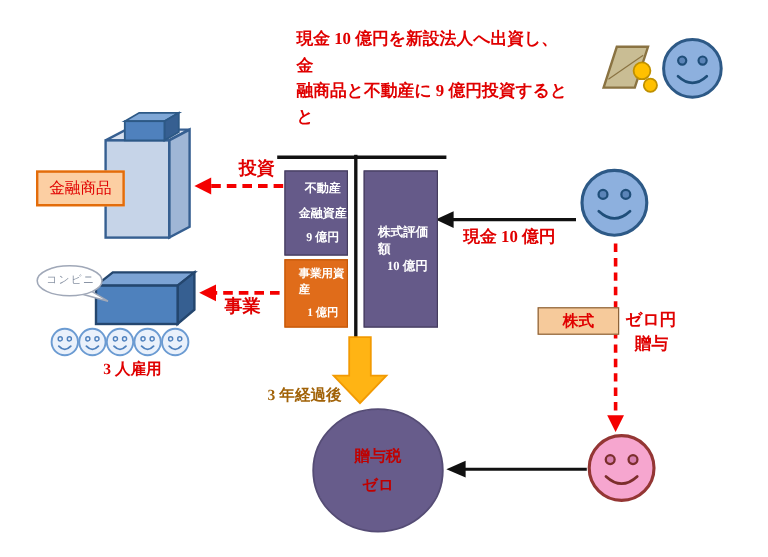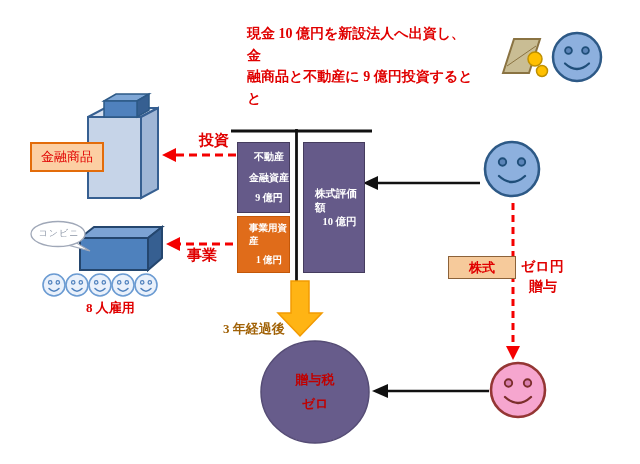--- a/index.html
+++ b/index.html
@@ -154,36 +154,37 @@
   </div>
 
 
   <div class="abs red lbl-invest">投資</div>
   <div class="abs red lbl-business">事業</div>
 
   <div class="abs fin-box">金融商品</div>
 
   <div class="abs konbini">コンビニ</div>
 
-  <div class="abs red employ">8 人雇用</div>
+  <div class="abs red employ">3 人雇用</div>
 
   <div class="abs valbox box-asset">
     <div>不動産</div>
     <div>金融資産</div>
     <div>9 億円</div>
   </div>
   <div class="abs valbox box-bizasset">
     <div>事業用資産</div>
     <div>1 億円</div>
   </div>
   <div class="abs valbox box-stockval">
     <div>株式評価額</div>
     <div>10 億円</div>
   </div>
 
+  <div class="abs red lbl-cash">現金 10 億円</div>
 
   <div class="abs stock-box">株式</div>
 
   <div class="abs red lbl-zeroyen">ゼロ円</div>
   <div class="abs red lbl-gift">贈与</div>
 
   <div class="abs blk lbl-elapsed">3 年経過後</div>
 
   <div class="abs circle-l1">贈与税</div>
   <div class="abs circle-l2">ゼロ</div>

